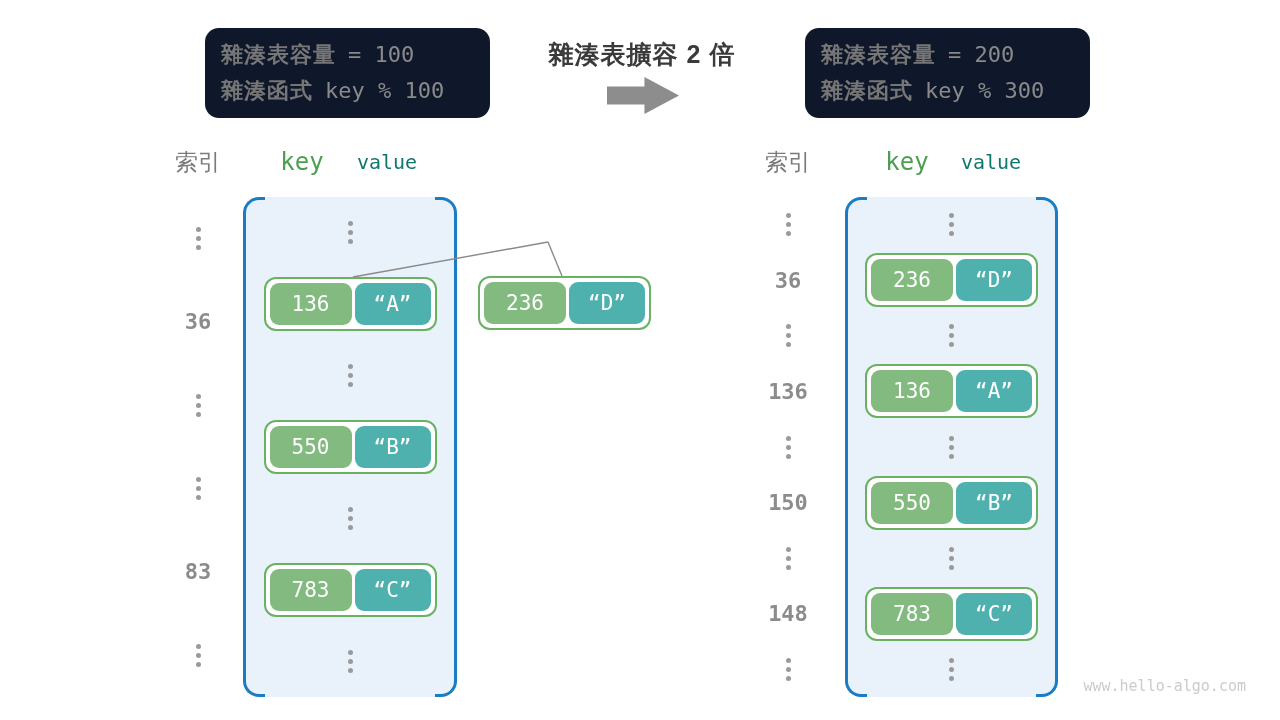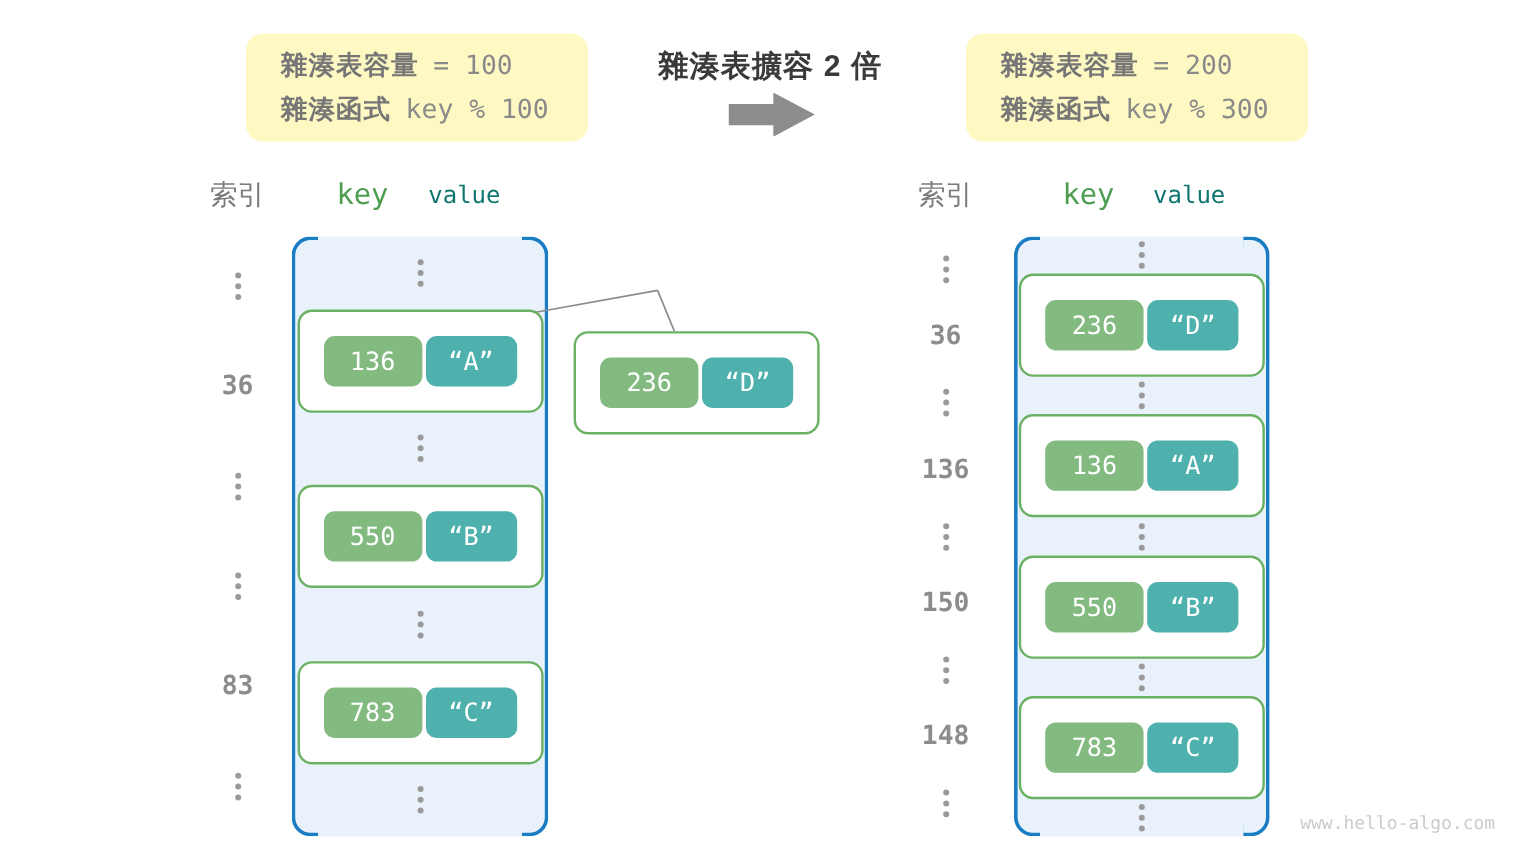--- a/index.html
+++ b/index.html
@@ -4,23 +4,23 @@
 <style>
   html,body { margin:0; padding:0; background:#ffffff; }
   .canvas {
     position:relative; width:1280px; height:720px; background:#ffffff;
     font-family:"Liberation Sans", sans-serif; overflow:hidden;
   }
 
   
   .info-box {
     position:absolute; top:28px; width:285px; height:90px;
-    background:#fef9c3; border-radius:14px;
+    background:#0f172a; border-radius:14px;
     display:flex; flex-direction:column; justify-content:center;
-    padding-left:29px; box-sizing:border-box; gap:6px;
+    padding-left:16px; box-sizing:border-box; gap:6px;
   }
   .info-line { display:flex; align-items:baseline; white-space:nowrap; }
   .info-label { font-weight:bold; font-size:22px; color:#767676; letter-spacing:1px; }
   .info-value { font-family:"DejaVu Sans Mono", monospace; font-size:22px; color:#8a8a8a; margin-left:12px; }
 
   
   .expand-title {
     position:absolute; left:527px; top:38px; width:230px; text-align:center;
     font-size:25px; font-weight:bold; color:#3a3a3a; letter-spacing:1px; white-space:nowrap;
   }
@@ -52,21 +52,21 @@
   .idx {
     font-family:"DejaVu Sans Mono", monospace; font-size:22px; color:#8c8c8c;font-weight:bold;
   }
 
   .dots { display:flex; flex-direction:column; gap:4px; align-items:center; }
   .dots i { width:5px; height:5px; border-radius:50%; background:#9a9a9a; }
 
   
   .pair {
     display:inline-flex; gap:3px; background:#ffffff;
-    border:2px solid #6ab163; border-radius:12px; padding:20px; box-sizing:content-box;
+    border:2px solid #6ab163; border-radius:12px; padding:4px; box-sizing:content-box;
     position:relative; z-index:3;
   }
   .pill {
     height:42px; display:flex; align-items:center; justify-content:center;
     border-radius:9px; color:#ffffff; font-family:"DejaVu Sans Mono", monospace; font-size:21px;
   }
   .pill.key { width:82px; background:#83ba80; }
   .pill.val { width:76px; background:#4fb1ae; }
 
   

